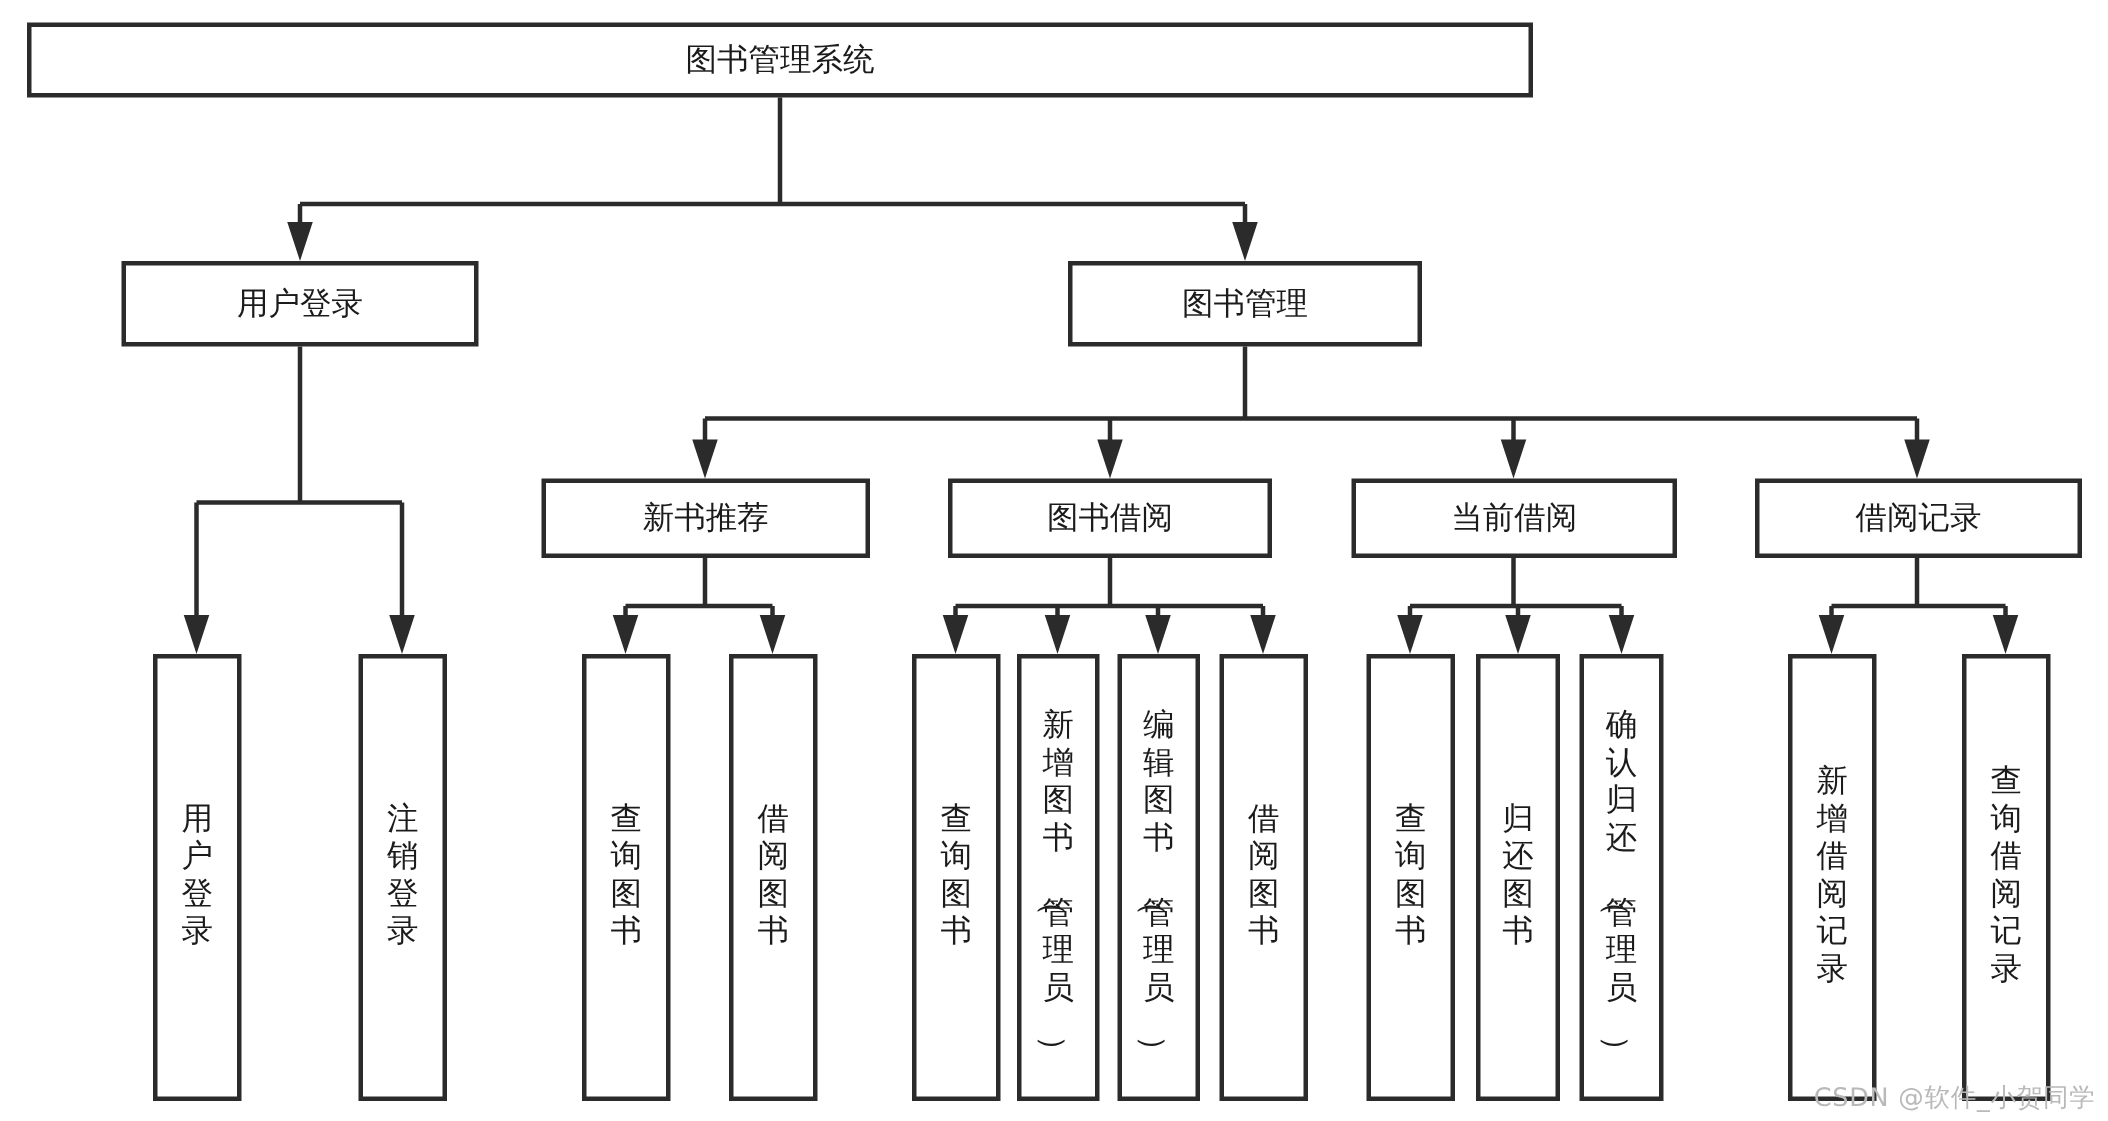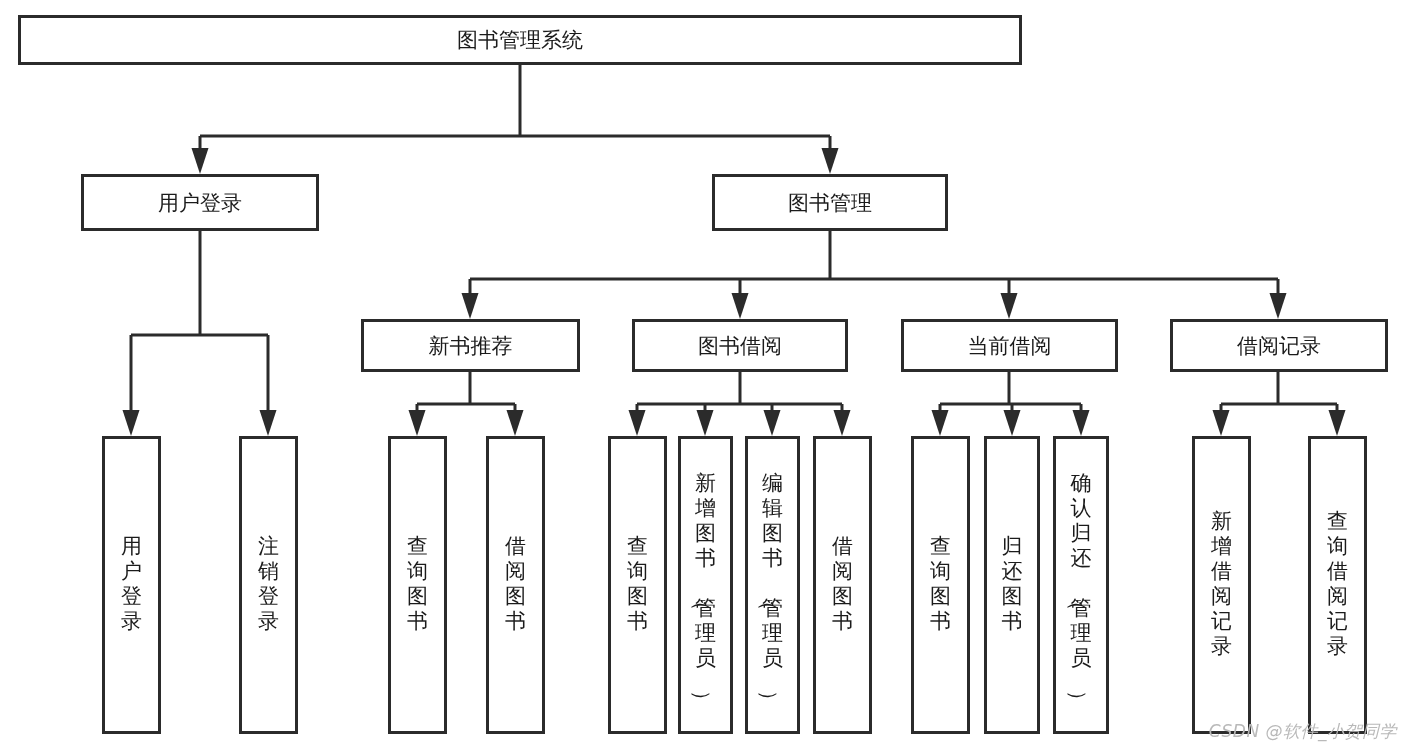--- a/index.html
+++ b/index.html
@@ -60,21 +60,20 @@
   .watermark-text {
     position: absolute;
     right: 8px;
     bottom: 4px;
     font-family: "DejaVu Sans", "Liberation Sans", sans-serif;
     font-size: 17px;
     color: #b9b9b9;
     white-space: nowrap;
     letter-spacing: 0.5px;
     user-select: none;
-    font-style: italic;
   }
 </style>
 </head>
 <body>
 
 <div id="diagram-root">
   <svg id="flow-svg" viewBox="0 0 1405 747" xmlns="http://www.w3.org/2000/svg">
     <g id="edge-layer">
         <g>
           <path class="connector-line" d="M 520 65 L 520 136"></path>

